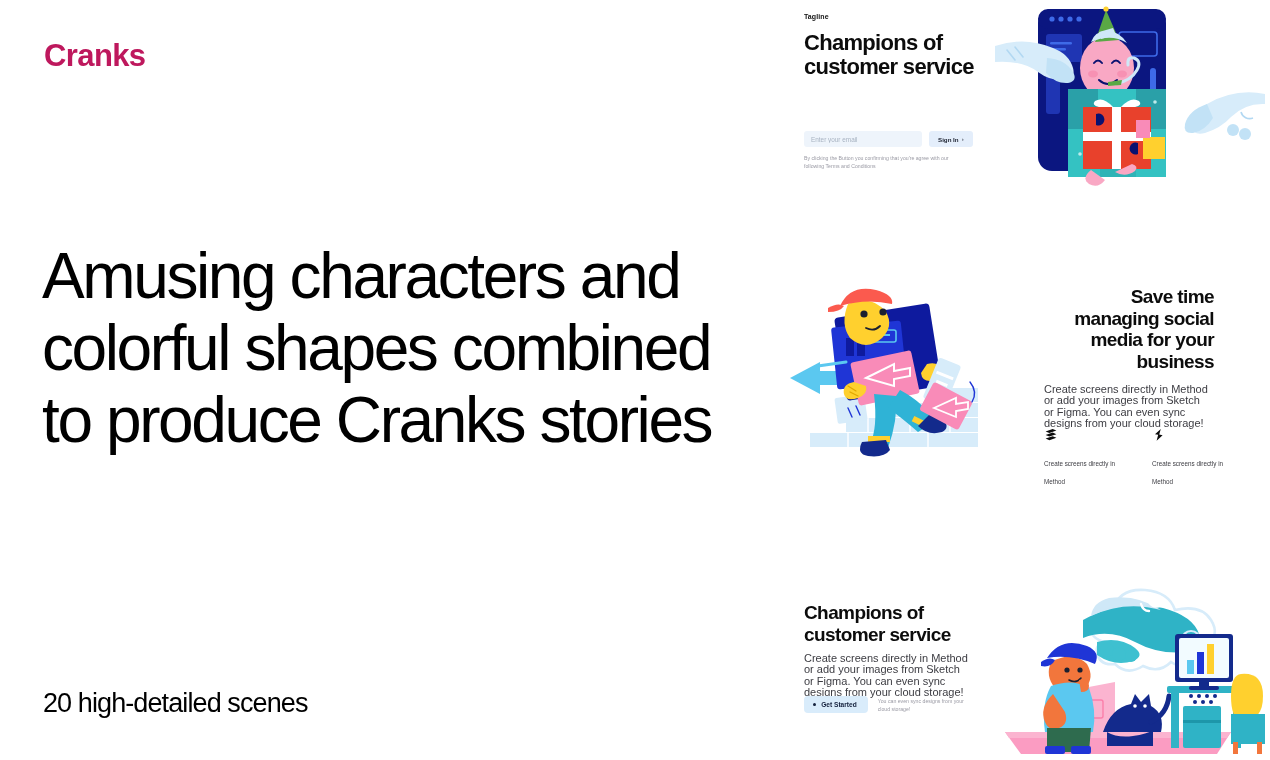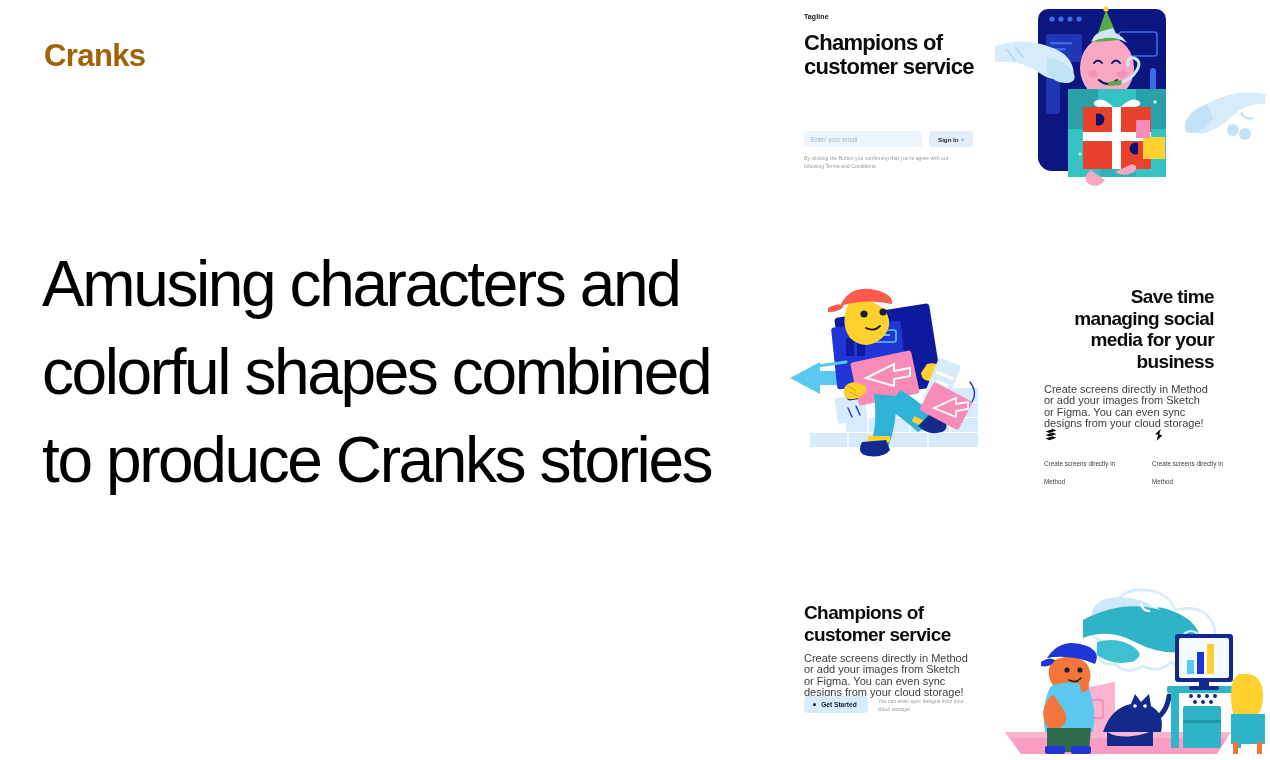--- a/index.html
+++ b/index.html
@@ -9,25 +9,25 @@
     font-family:"Liberation Sans", sans-serif;
     color:#000000;
     overflow:hidden;
   }
   .page { position:relative; width:1270px; height:760px; }
 
   
   .left-col { position:absolute; left:0; top:0; width:760px; height:760px; }
   .brand {
     position:absolute; left:44px; top:38px;
-    font-size:31px; font-weight:700; letter-spacing:-0.6px; color:#a16207;text-align:center;
+    font-size:31px; font-weight:700; letter-spacing:-0.6px; color:#be185d;text-align:center;
   }
   .headline {
     position:absolute; left:42px; top:240px; width:680px;
-    font-size:64px; line-height:88px; font-weight:400;
+    font-size:64px; line-height:72px; font-weight:400;
     letter-spacing:-2.4px; color:#000;
   }
   .subcaption {
     position:absolute; left:43px; top:688px;
     font-size:27px; font-weight:400; letter-spacing:-0.9px; color:#000;
   }
 
   
   .card { position:absolute; }
   #card-hero    { left:780px; top:0px;   width:490px; height:190px; }
@@ -90,20 +90,21 @@
 <body>
 
 <div class="page">
 
   <div class="left-col">
 
     <div class="brand">Cranks</div>
 
     <h1 class="headline">Amusing characters and colorful shapes combined to produce Cranks stories</h1>
 
+    <div class="subcaption">20 high-detailed scenes</div>
   </div>
 
   <div class="card" id="card-hero">
 
     <div class="copy" style="left:24px; top:13px;">
       <div class="tagline">Tagline</div>
     </div>
 
     <div class="copy h-hero" style="left:24px; top:31px; width:175px;">Champions of customer service</div>
 

